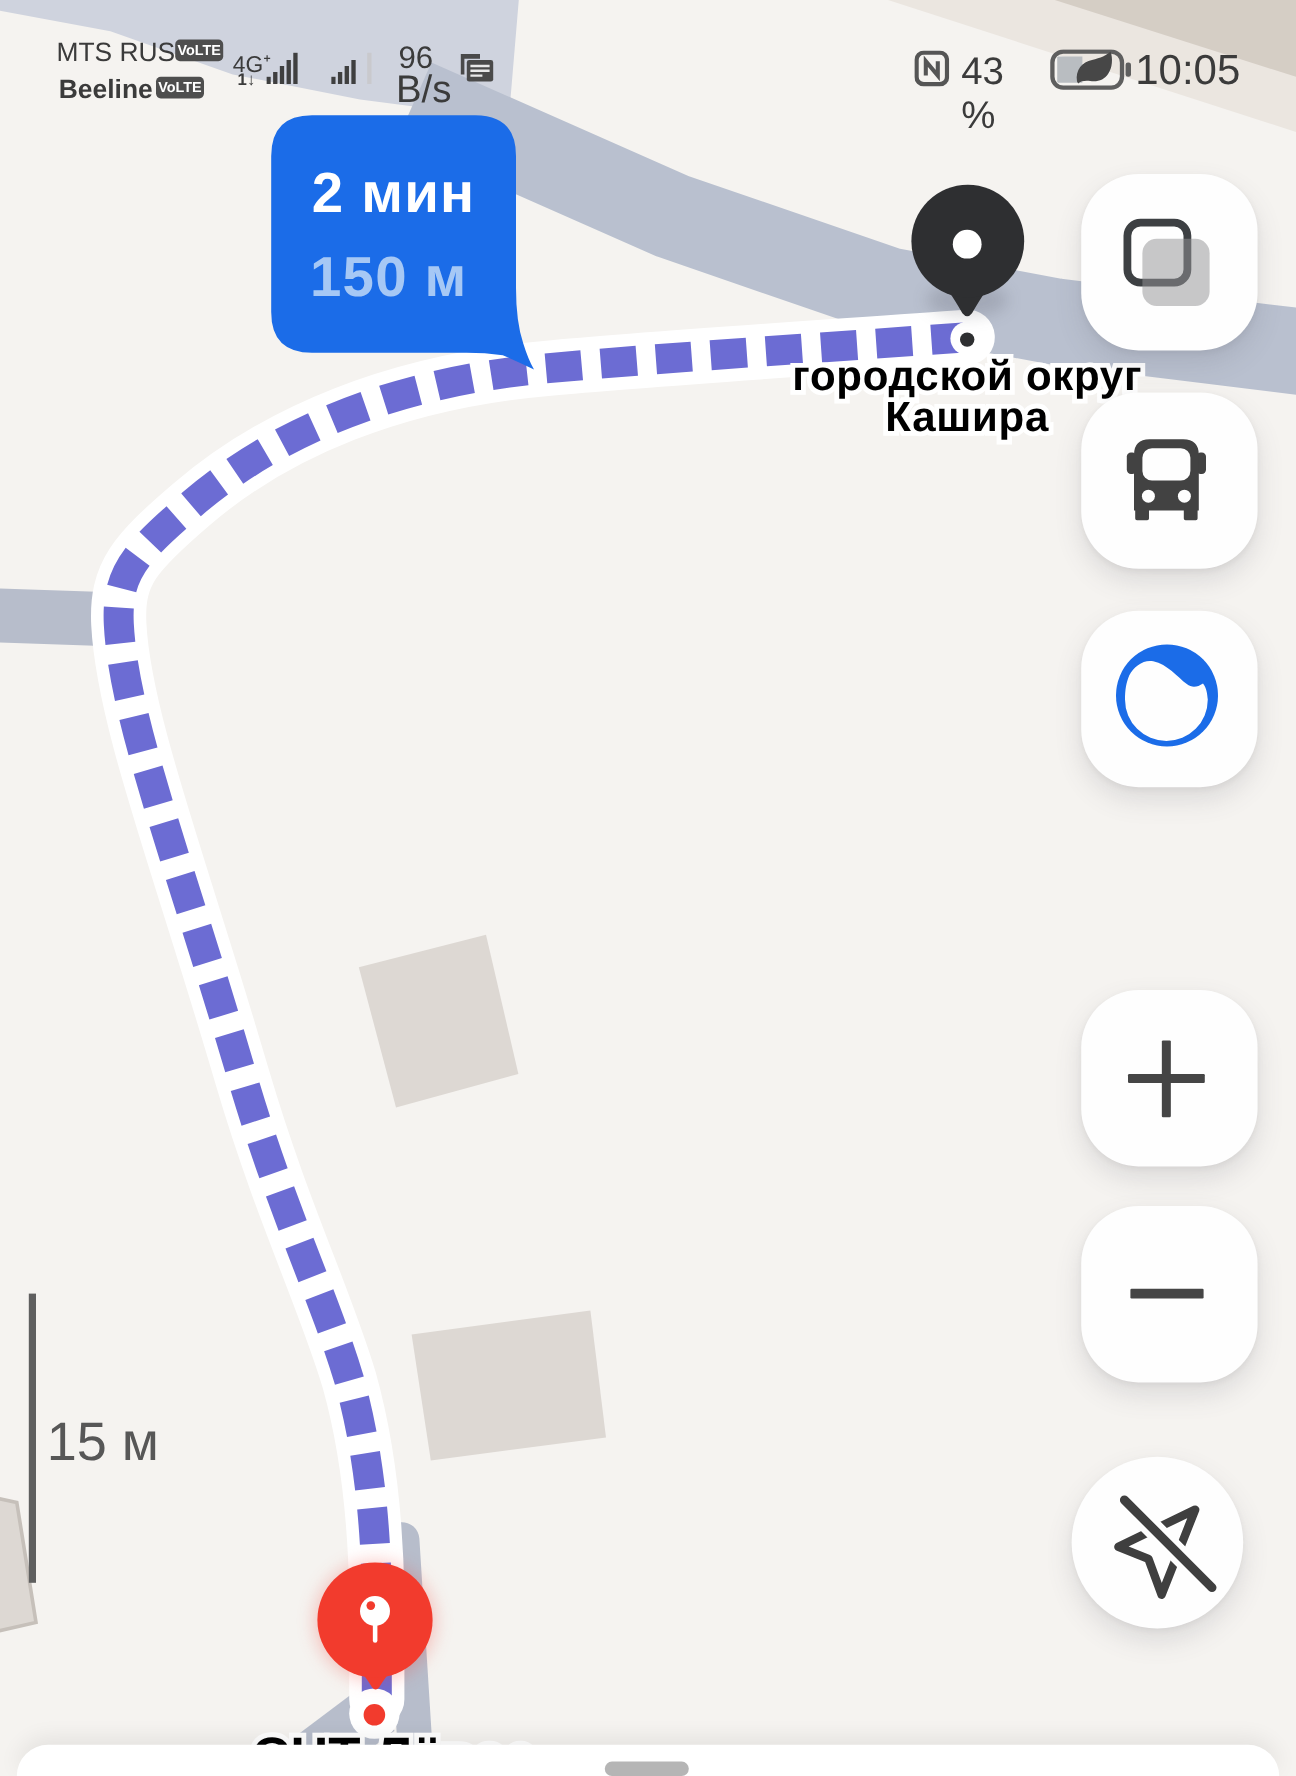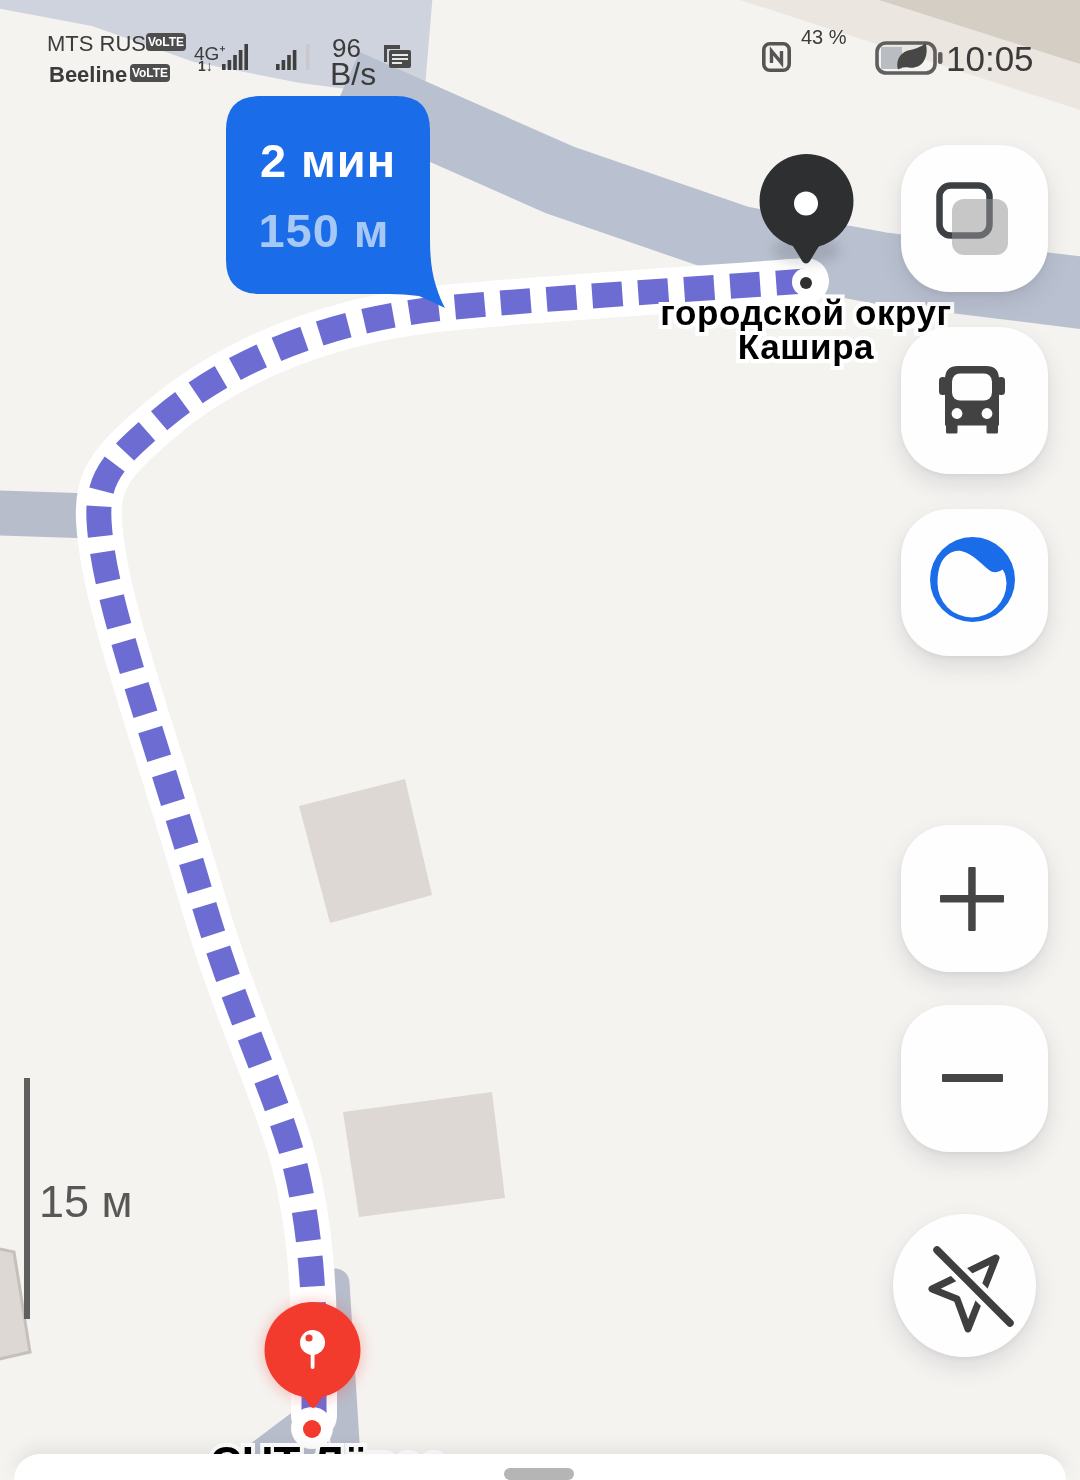--- a/index.html
+++ b/index.html
@@ -198,21 +198,21 @@
       <line x1="12" y1="16" x2="28" y2="16"></line>
       <line x1="12" y1="20" x2="22" y2="20"></line>
     </g>
   </svg>
 
   <svg class="abs" style="left:762px;top:42px" width="29" height="30" viewBox="0 0 29 30">
     <rect x="1.8" y="1.8" width="25.4" height="26.4" rx="6" fill="none" stroke="#555" stroke-width="3.6"></rect>
     <path d="M 9.5 21 V 9 L 19.5 21 V 9" fill="none" stroke="#555" stroke-width="3.4"></path>
   </svg>
 
-  <div class="abs" style="left:801px;top:26px;font-size:20px;">43 %</div>
+  <div class="abs" style="left:801px;top:41px;font-size:32px;">43 %</div>
 
   <svg class="abs" style="left:875px;top:41px" width="68" height="34" viewBox="0 0 68 34">
     <rect x="2" y="2" width="58" height="30" rx="9" fill="none" stroke="#5f5f5f" stroke-width="3.6"></rect>
     <path d="M 7 6 h 20 v 22 h -20 q -1 0 -1 -1 v -20 q 0 -1 1 -1 z" fill="#b9bdc1"></path>
     <path d="M 22.5 27 C 21 17 27 10.5 35 9 C 42 7.5 47.5 5 50.5 2 C 52.5 8 52 15.5 48.5 20.5 C 45.5 25.5 39.5 27.5 33.5 26.5 C 29.5 26 25.5 26.5 23.5 28.5 Z" fill="#474747"></path>
     <rect x="63" y="11" width="4.5" height="12" rx="2" fill="#5f5f5f"></rect>
   </svg>
 
   <div class="abs" style="left:946px;top:39px;font-size:35px;">10:05</div>
 </div>

